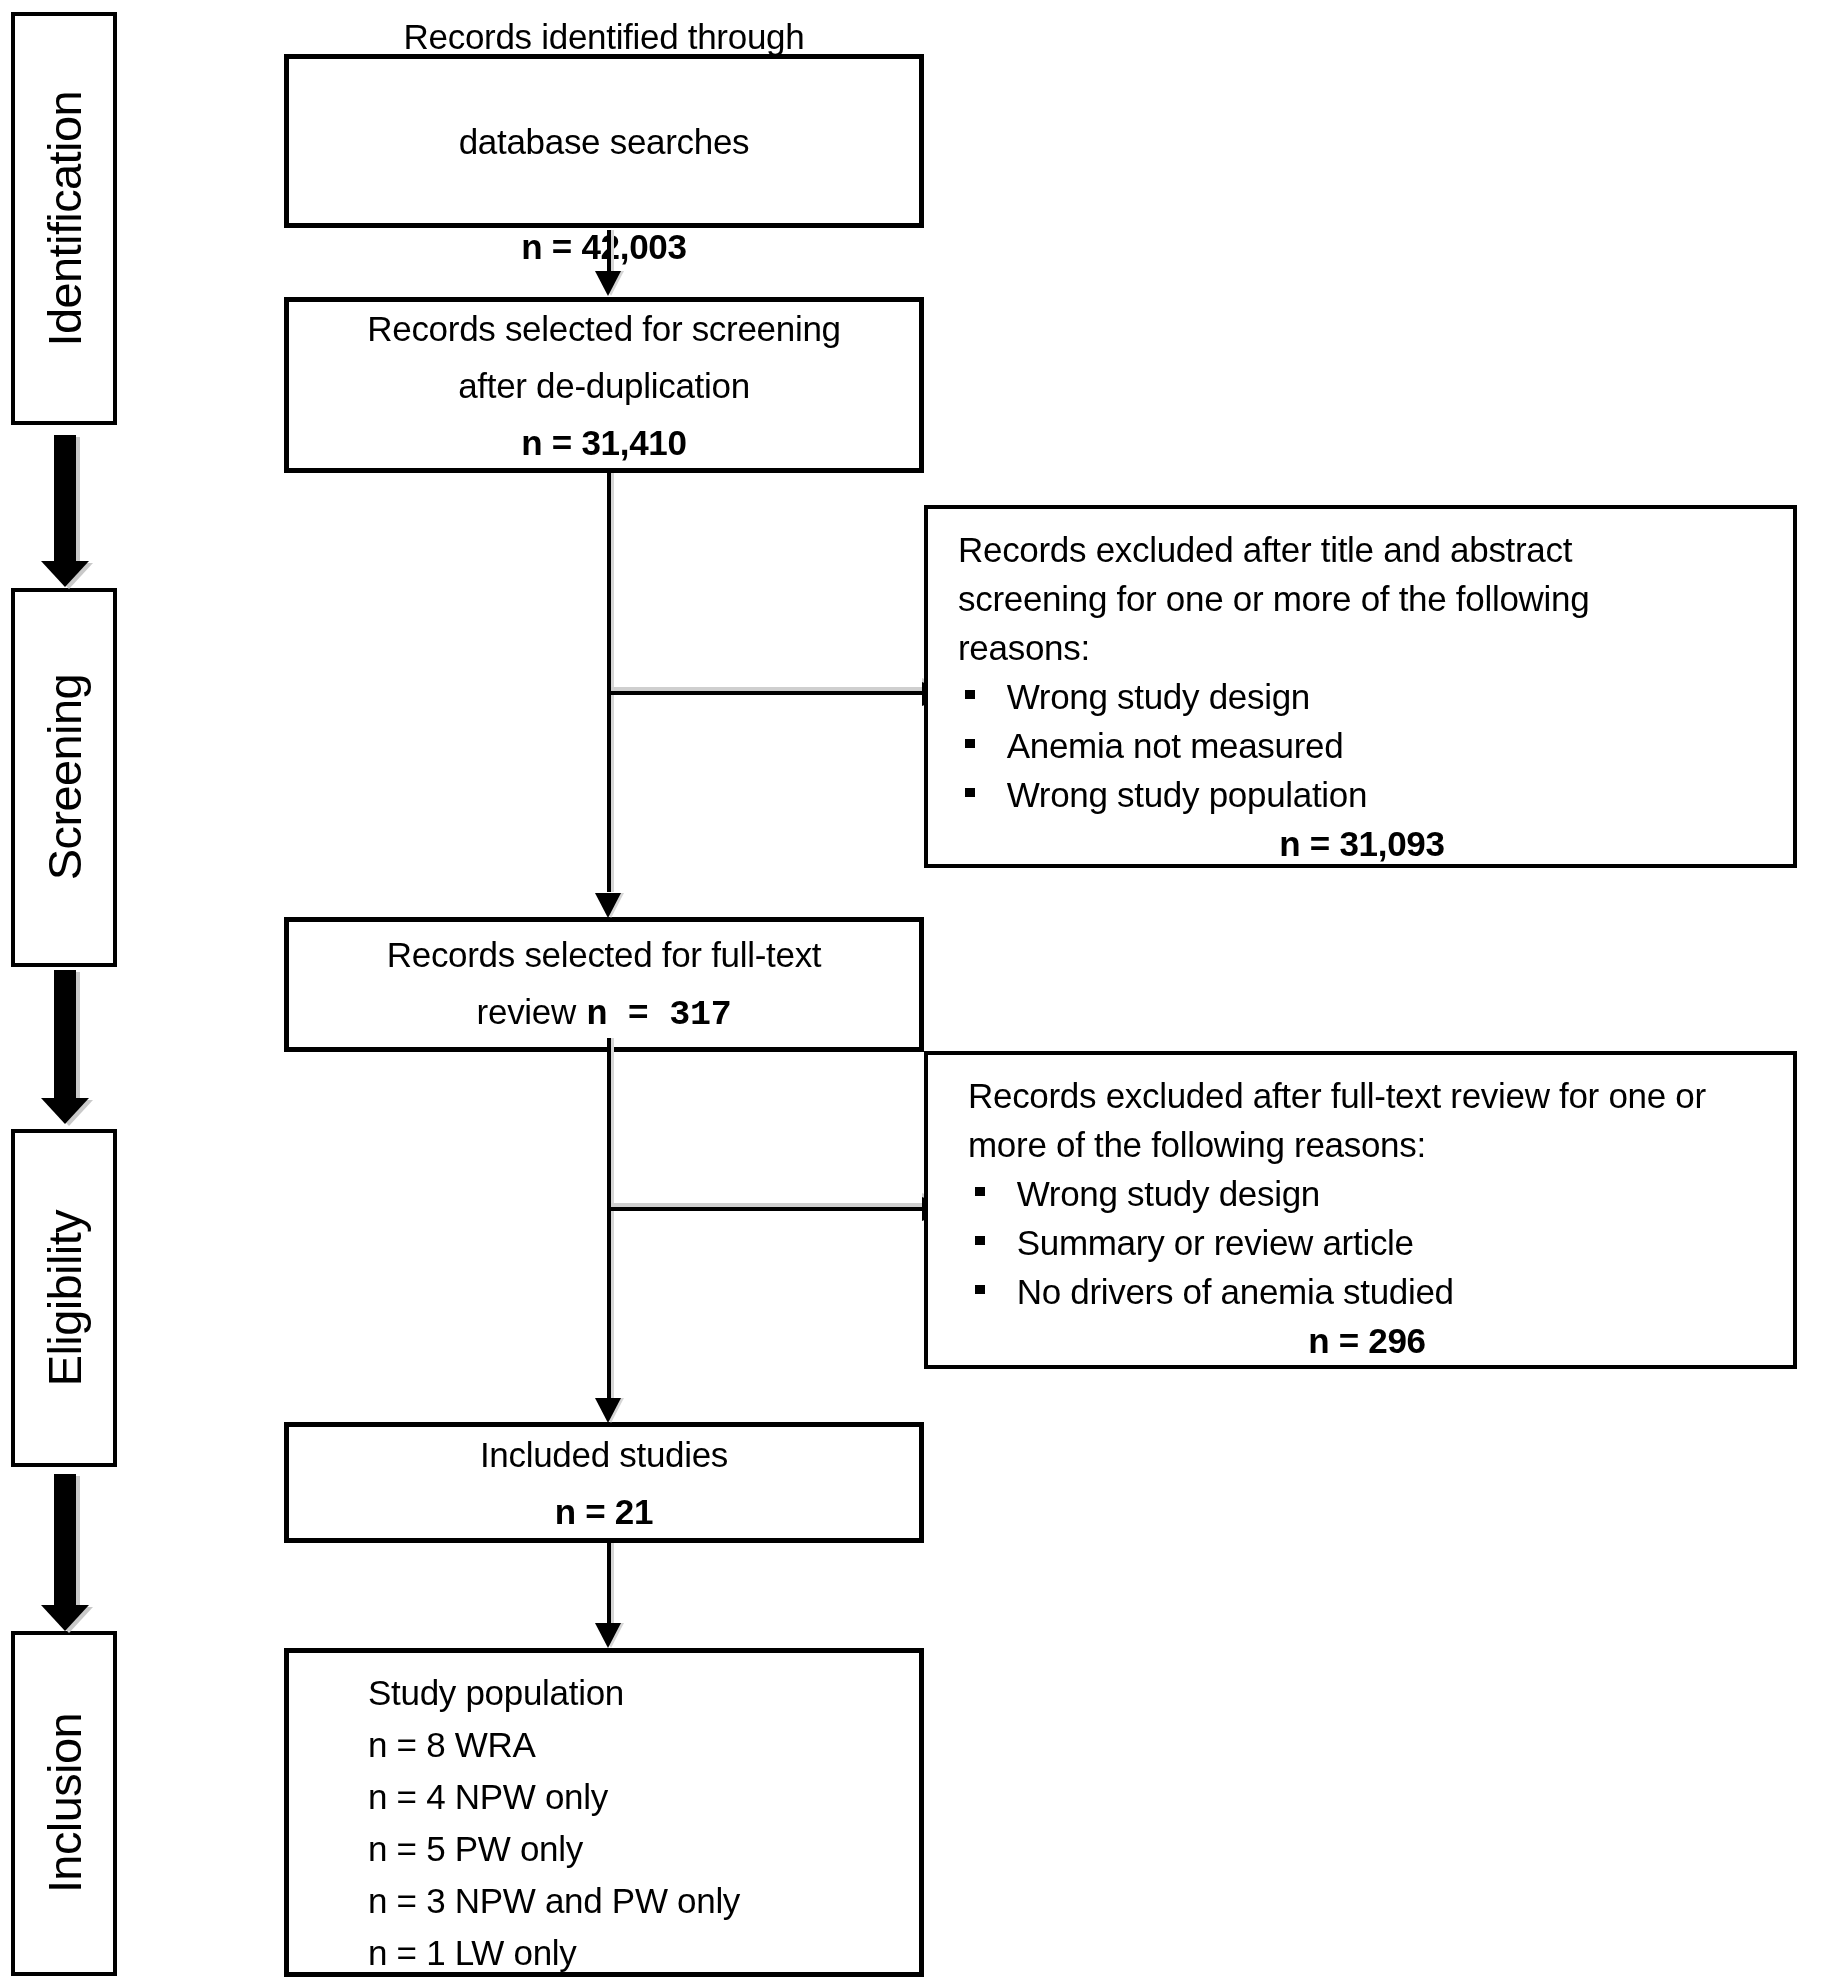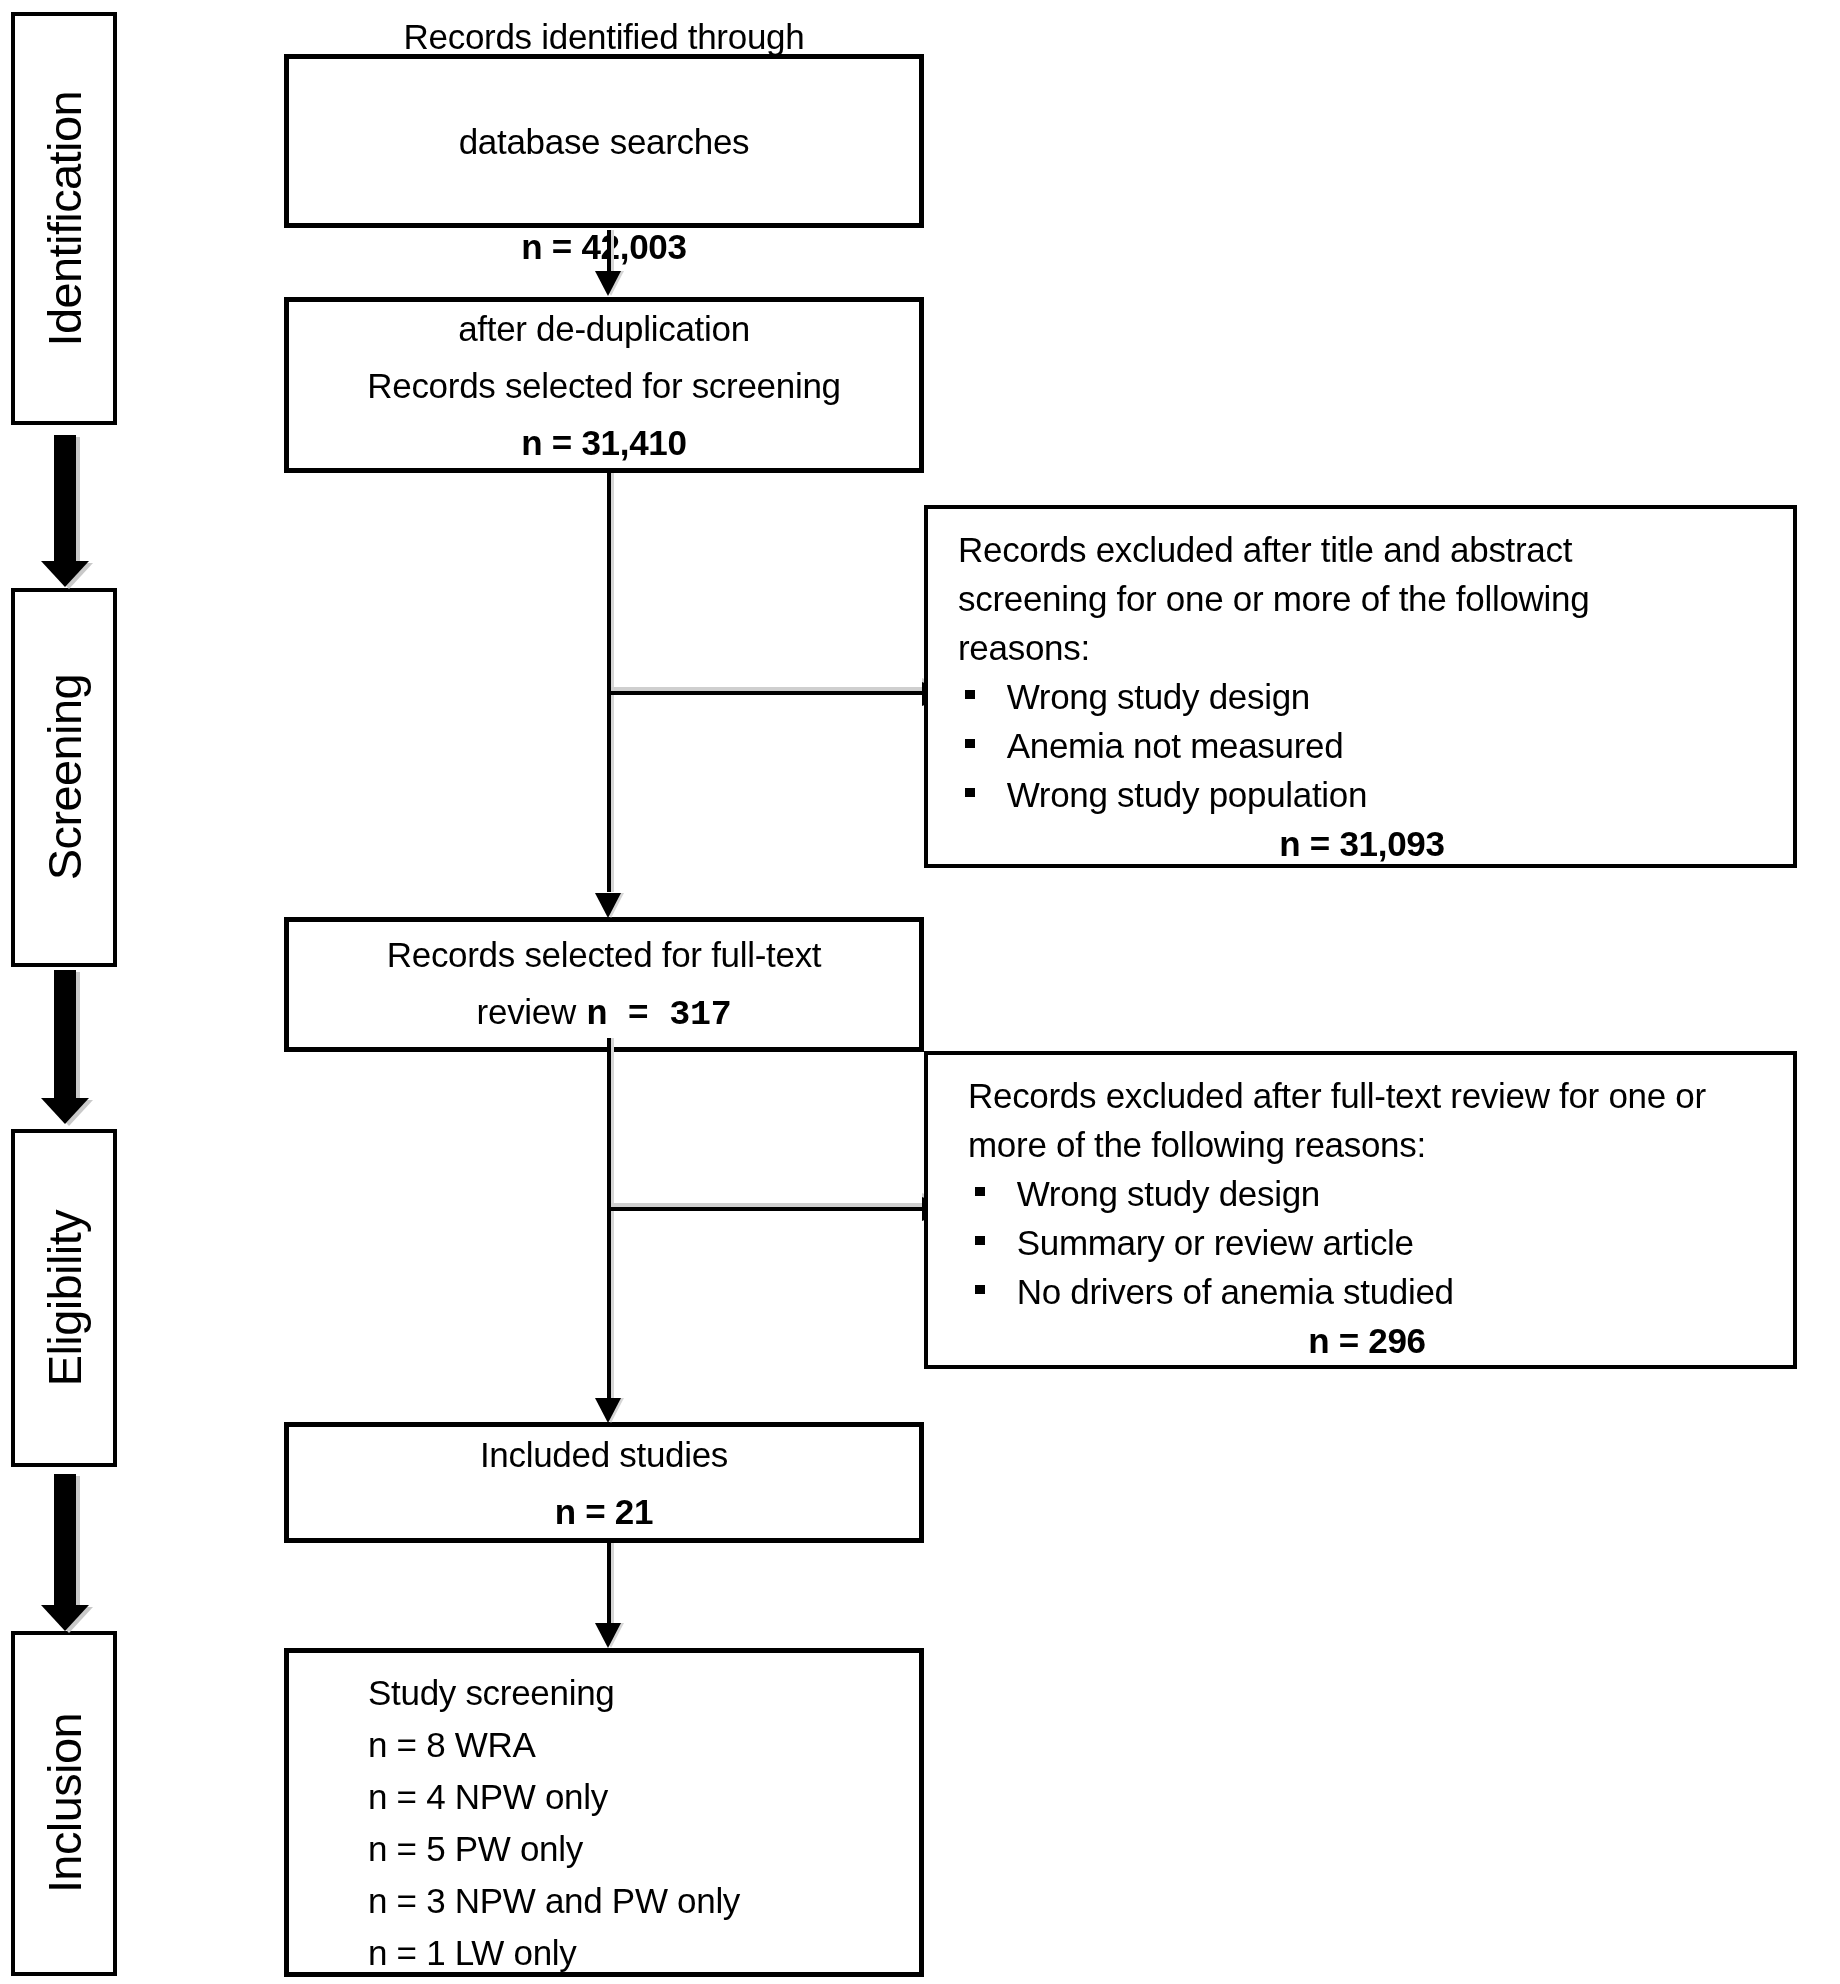--- a/index.html
+++ b/index.html
@@ -103,39 +103,39 @@
     <div class="bhead"></div>
   </div>
 
   <div class="fbox fbox-identified">
     <div class="ln">Records identified through</div>
     <div class="ln">database searches</div>
     <div class="ln nbold">n = 42,003</div>
   </div>
 
   <div class="fbox fbox-dedup">
+    <div class="ln">Records selected for screening</div>
     <div class="ln">after de-duplication</div>
-    <div class="ln">Records selected for screening</div>
     <div class="ln nbold">n = 31,410</div>
   </div>
 
   <div class="fbox fbox-fulltext">
     <div class="ln">Records selected for full-text</div>
     <div class="ln">
       <span>review</span><span class="nbold gap-left">n = 317</span>
     </div>
   </div>
 
   <div class="fbox fbox-included">
     <div class="ln">Included studies</div>
     <div class="ln nbold">n = 21</div>
   </div>
 
   <div class="fbox fbox-population">
-    <div class="ln">Study screening</div>
+    <div class="ln">Study population</div>
     <div class="ln">n = 8 WRA</div>
     <div class="ln">n = 4 NPW only</div>
     <div class="ln">n = 5 PW only</div>
     <div class="ln">n = 3 NPW and PW only</div>
     <div class="ln">n = 1 LW only</div>
   </div>
 
   <div class="varrow vA">
     <div class="vline"></div>
     <div class="vhead"></div>

